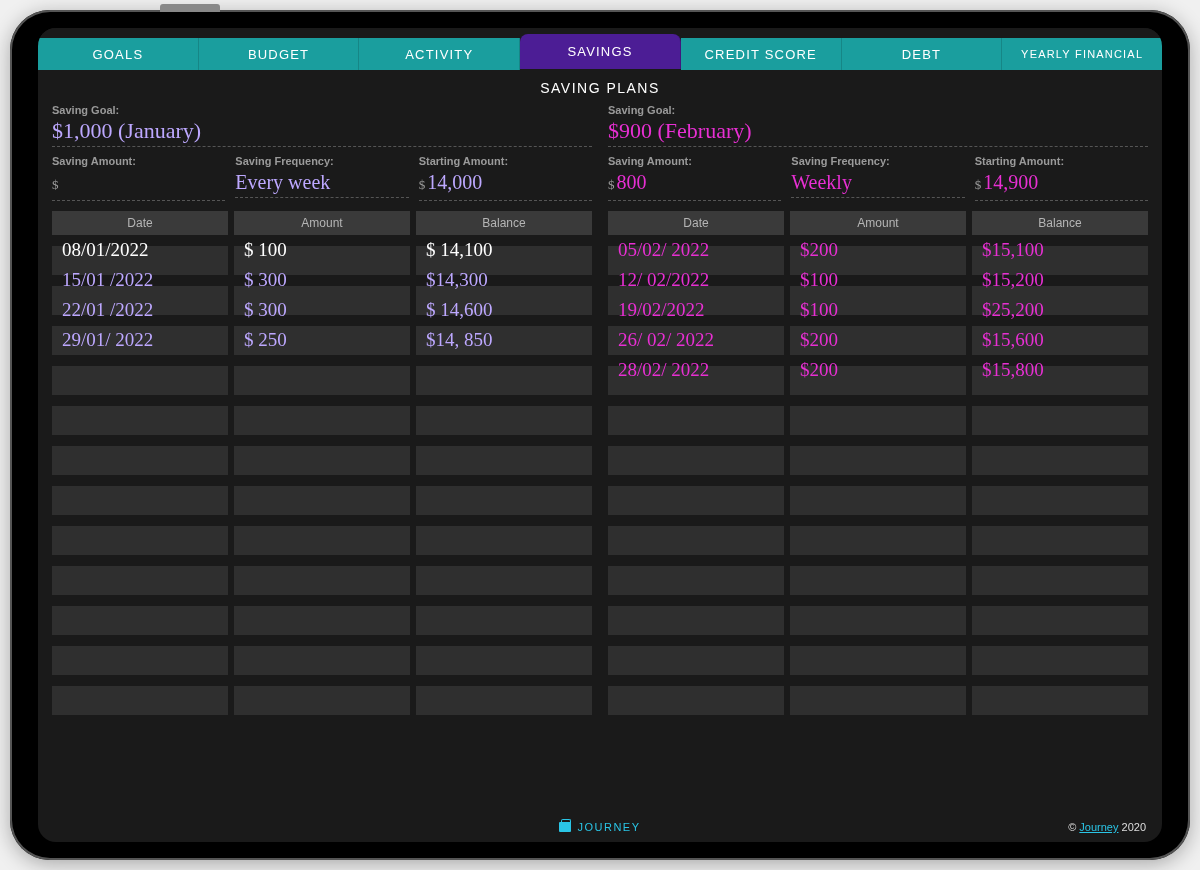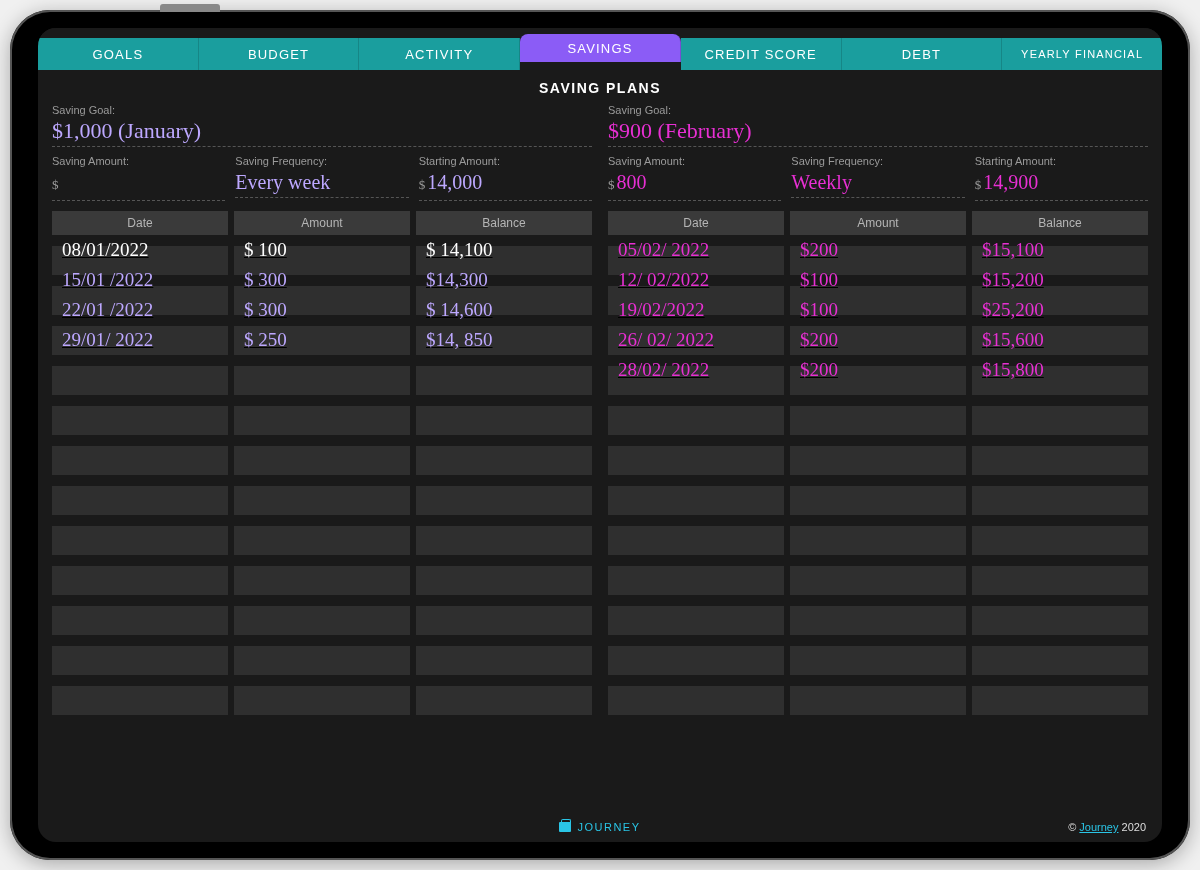--- a/index.html
+++ b/index.html
@@ -56,50 +56,50 @@
     justify-content: center;
     border-right: 1px solid rgba(0,0,0,0.15);
     cursor: pointer;
     white-space: nowrap;
     overflow: hidden;
     padding: 0 4px;
   }
   .tab:first-child { border-top-left-radius: 0; }
   .tab:last-child { border-right: none; font-size: 11px; }
   .tab.active {
-    background: #8b5cf6;
+    background: #4c1d95;
     border-radius: 8px 8px 0 0;
     position: relative;
     top: -4px;
-    height: 28px;
+    height: 35px;
   }
   .page-title {
     text-align: center;
     color: #fff;
     font-size: 14px;
-    font-weight: 700;
+    font-weight: 400;
     letter-spacing: 1.5px;
     padding: 10px 0 8px;
   }
   .content {
     flex: 1;
     display: flex;
     gap: 16px;
     padding: 0 14px 8px;
     overflow: hidden;
   }
   .plan-column {
     flex: 1;
     display: flex;
     flex-direction: column;
   }
   .field-label {
     color: #9a9a9a;
     font-size: 11px;
-    font-weight: 400;
+    font-weight: 700;
     margin-bottom: 2px;
   }
   .goal-row {
     margin-bottom: 8px;
   }
   .hand-value {
     font-family: "Comic Sans MS", "Segoe Script", cursive;
     font-size: 22px;
     line-height: 26px;
     border-bottom: 1px dashed #555;
@@ -154,21 +154,20 @@
   }
   .entries-overlay {
     position: absolute;
     top: 0; left: 0; right: 0;
   }
   .entry-row {
     display: flex;
     gap: 6px;
     height: 30px;
     align-items: center;
-    text-decoration: underline;
   }
   .entry-row > div {
     flex: 1;
     font-family: "Comic Sans MS", "Segoe Script", cursive;
     font-size: 19px;
     padding-left: 10px;
     white-space: nowrap;
   }
   .footer {
     height: 30px;

